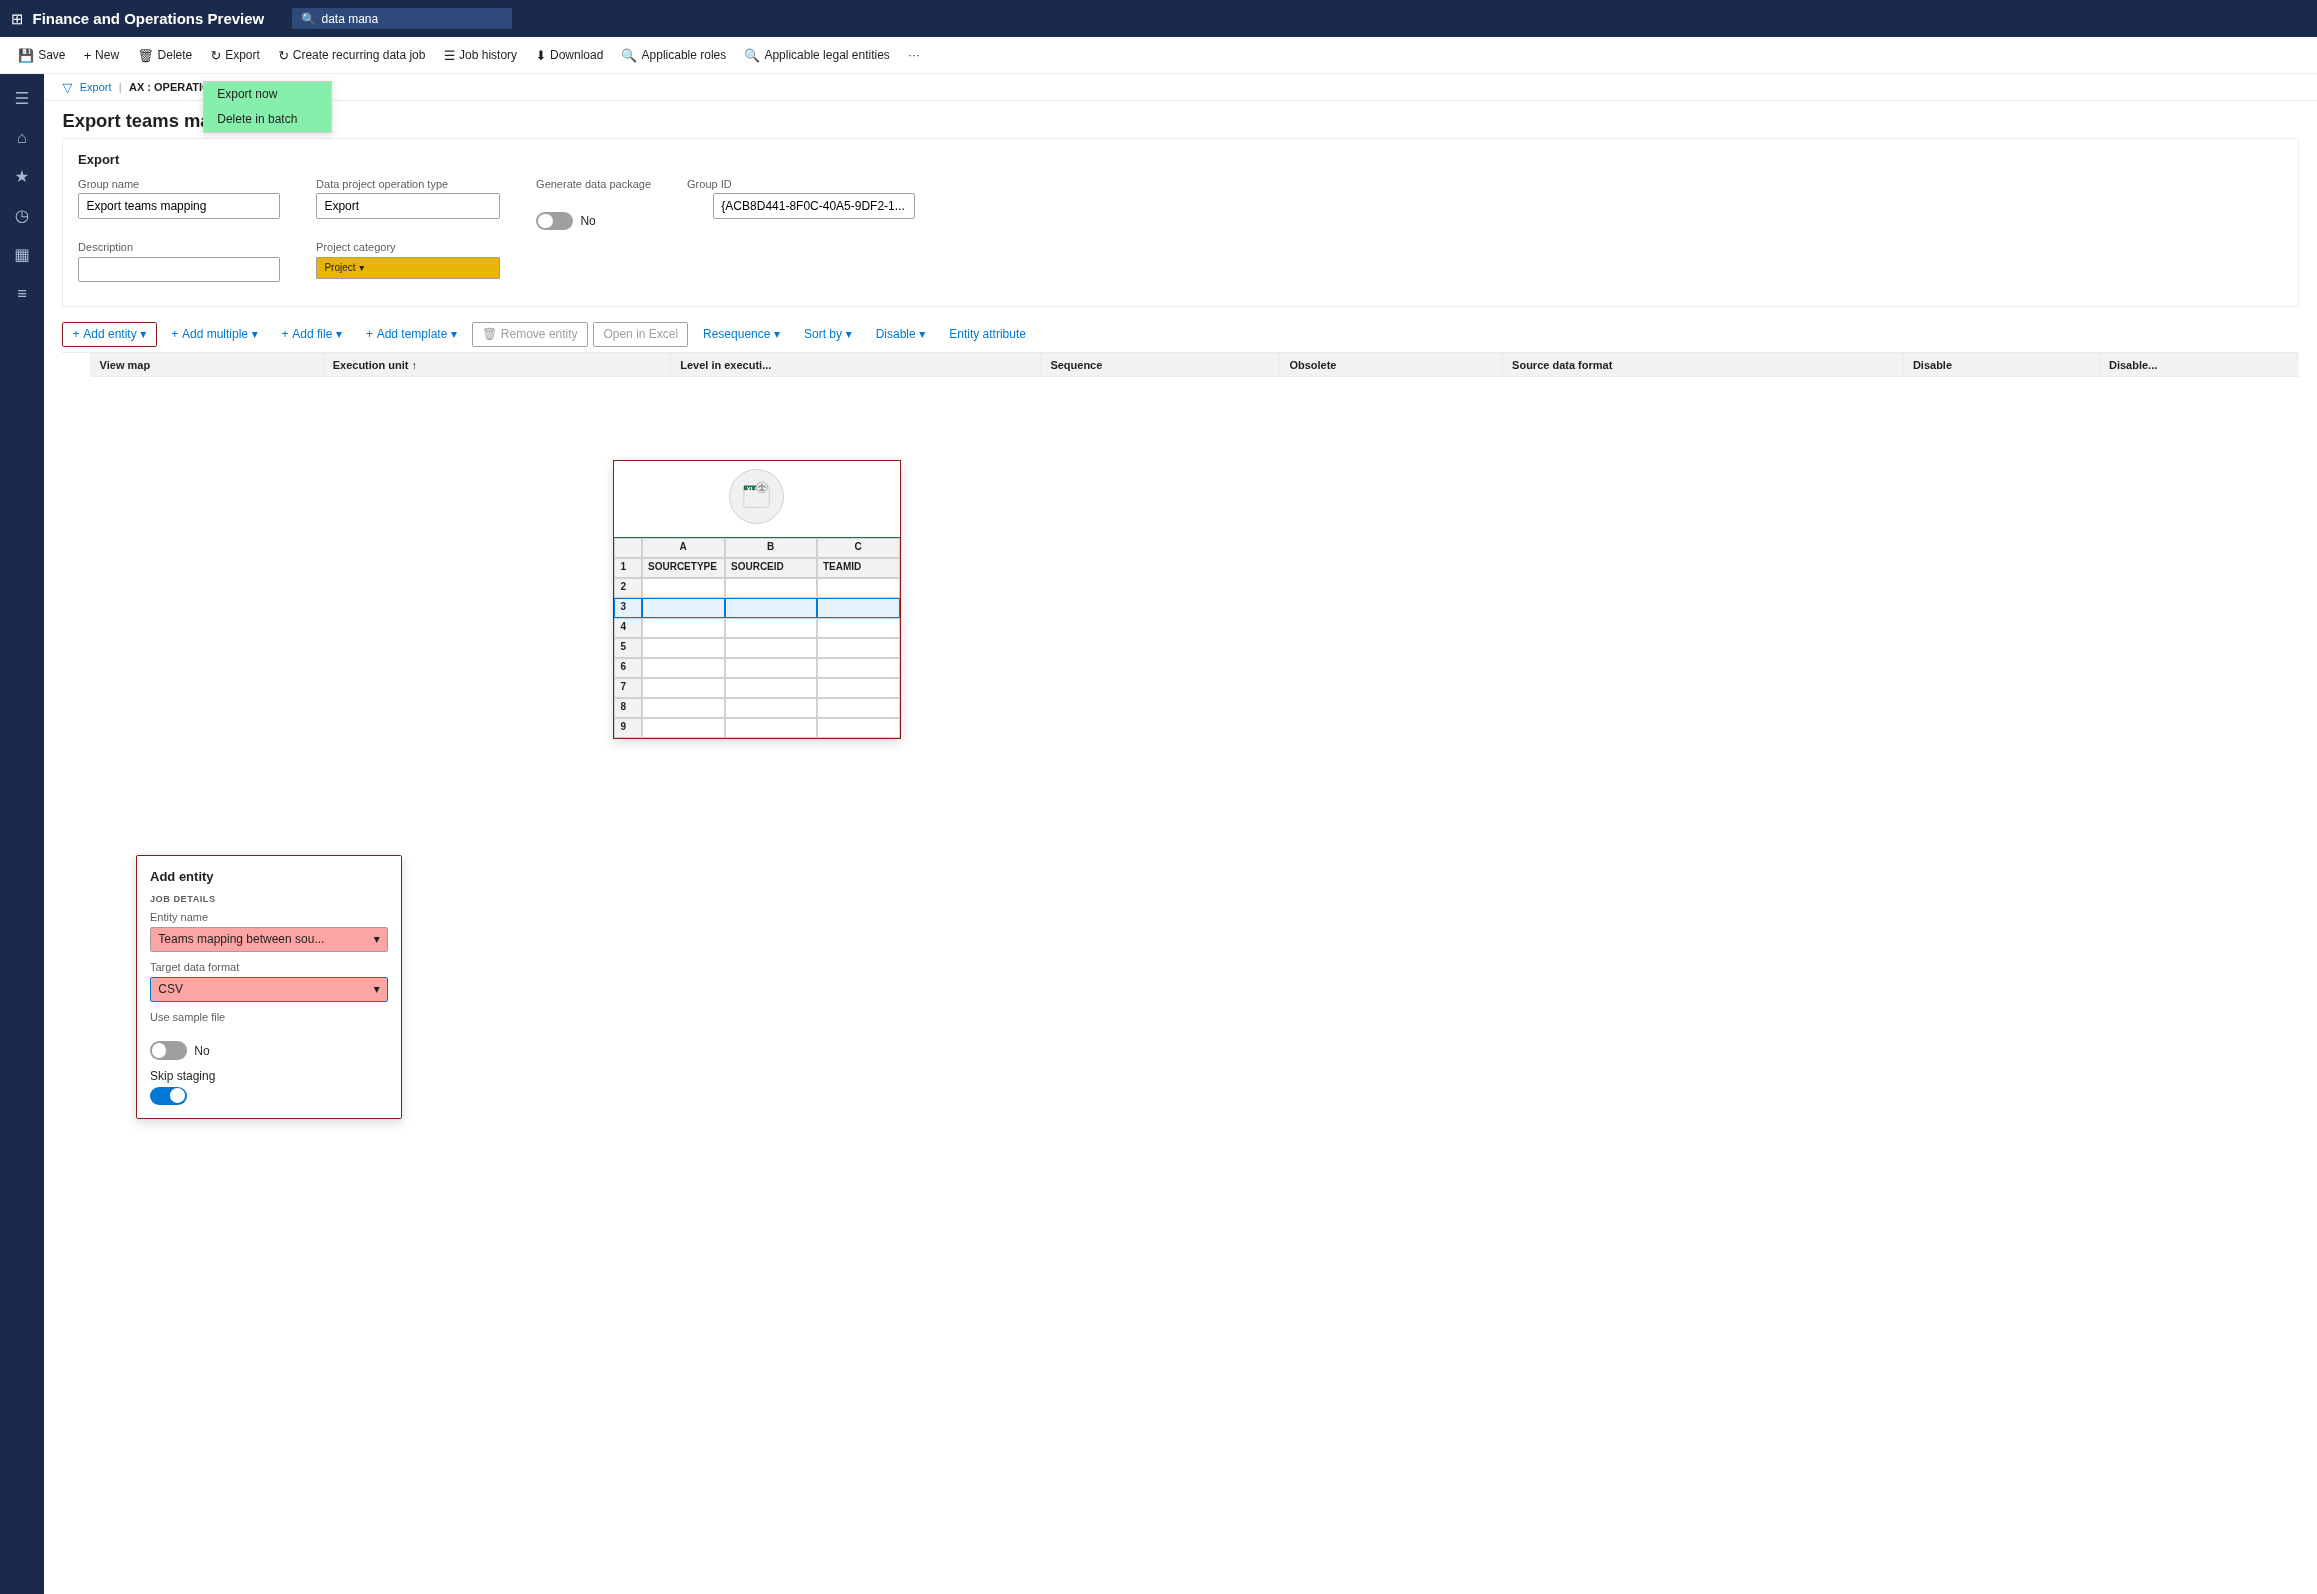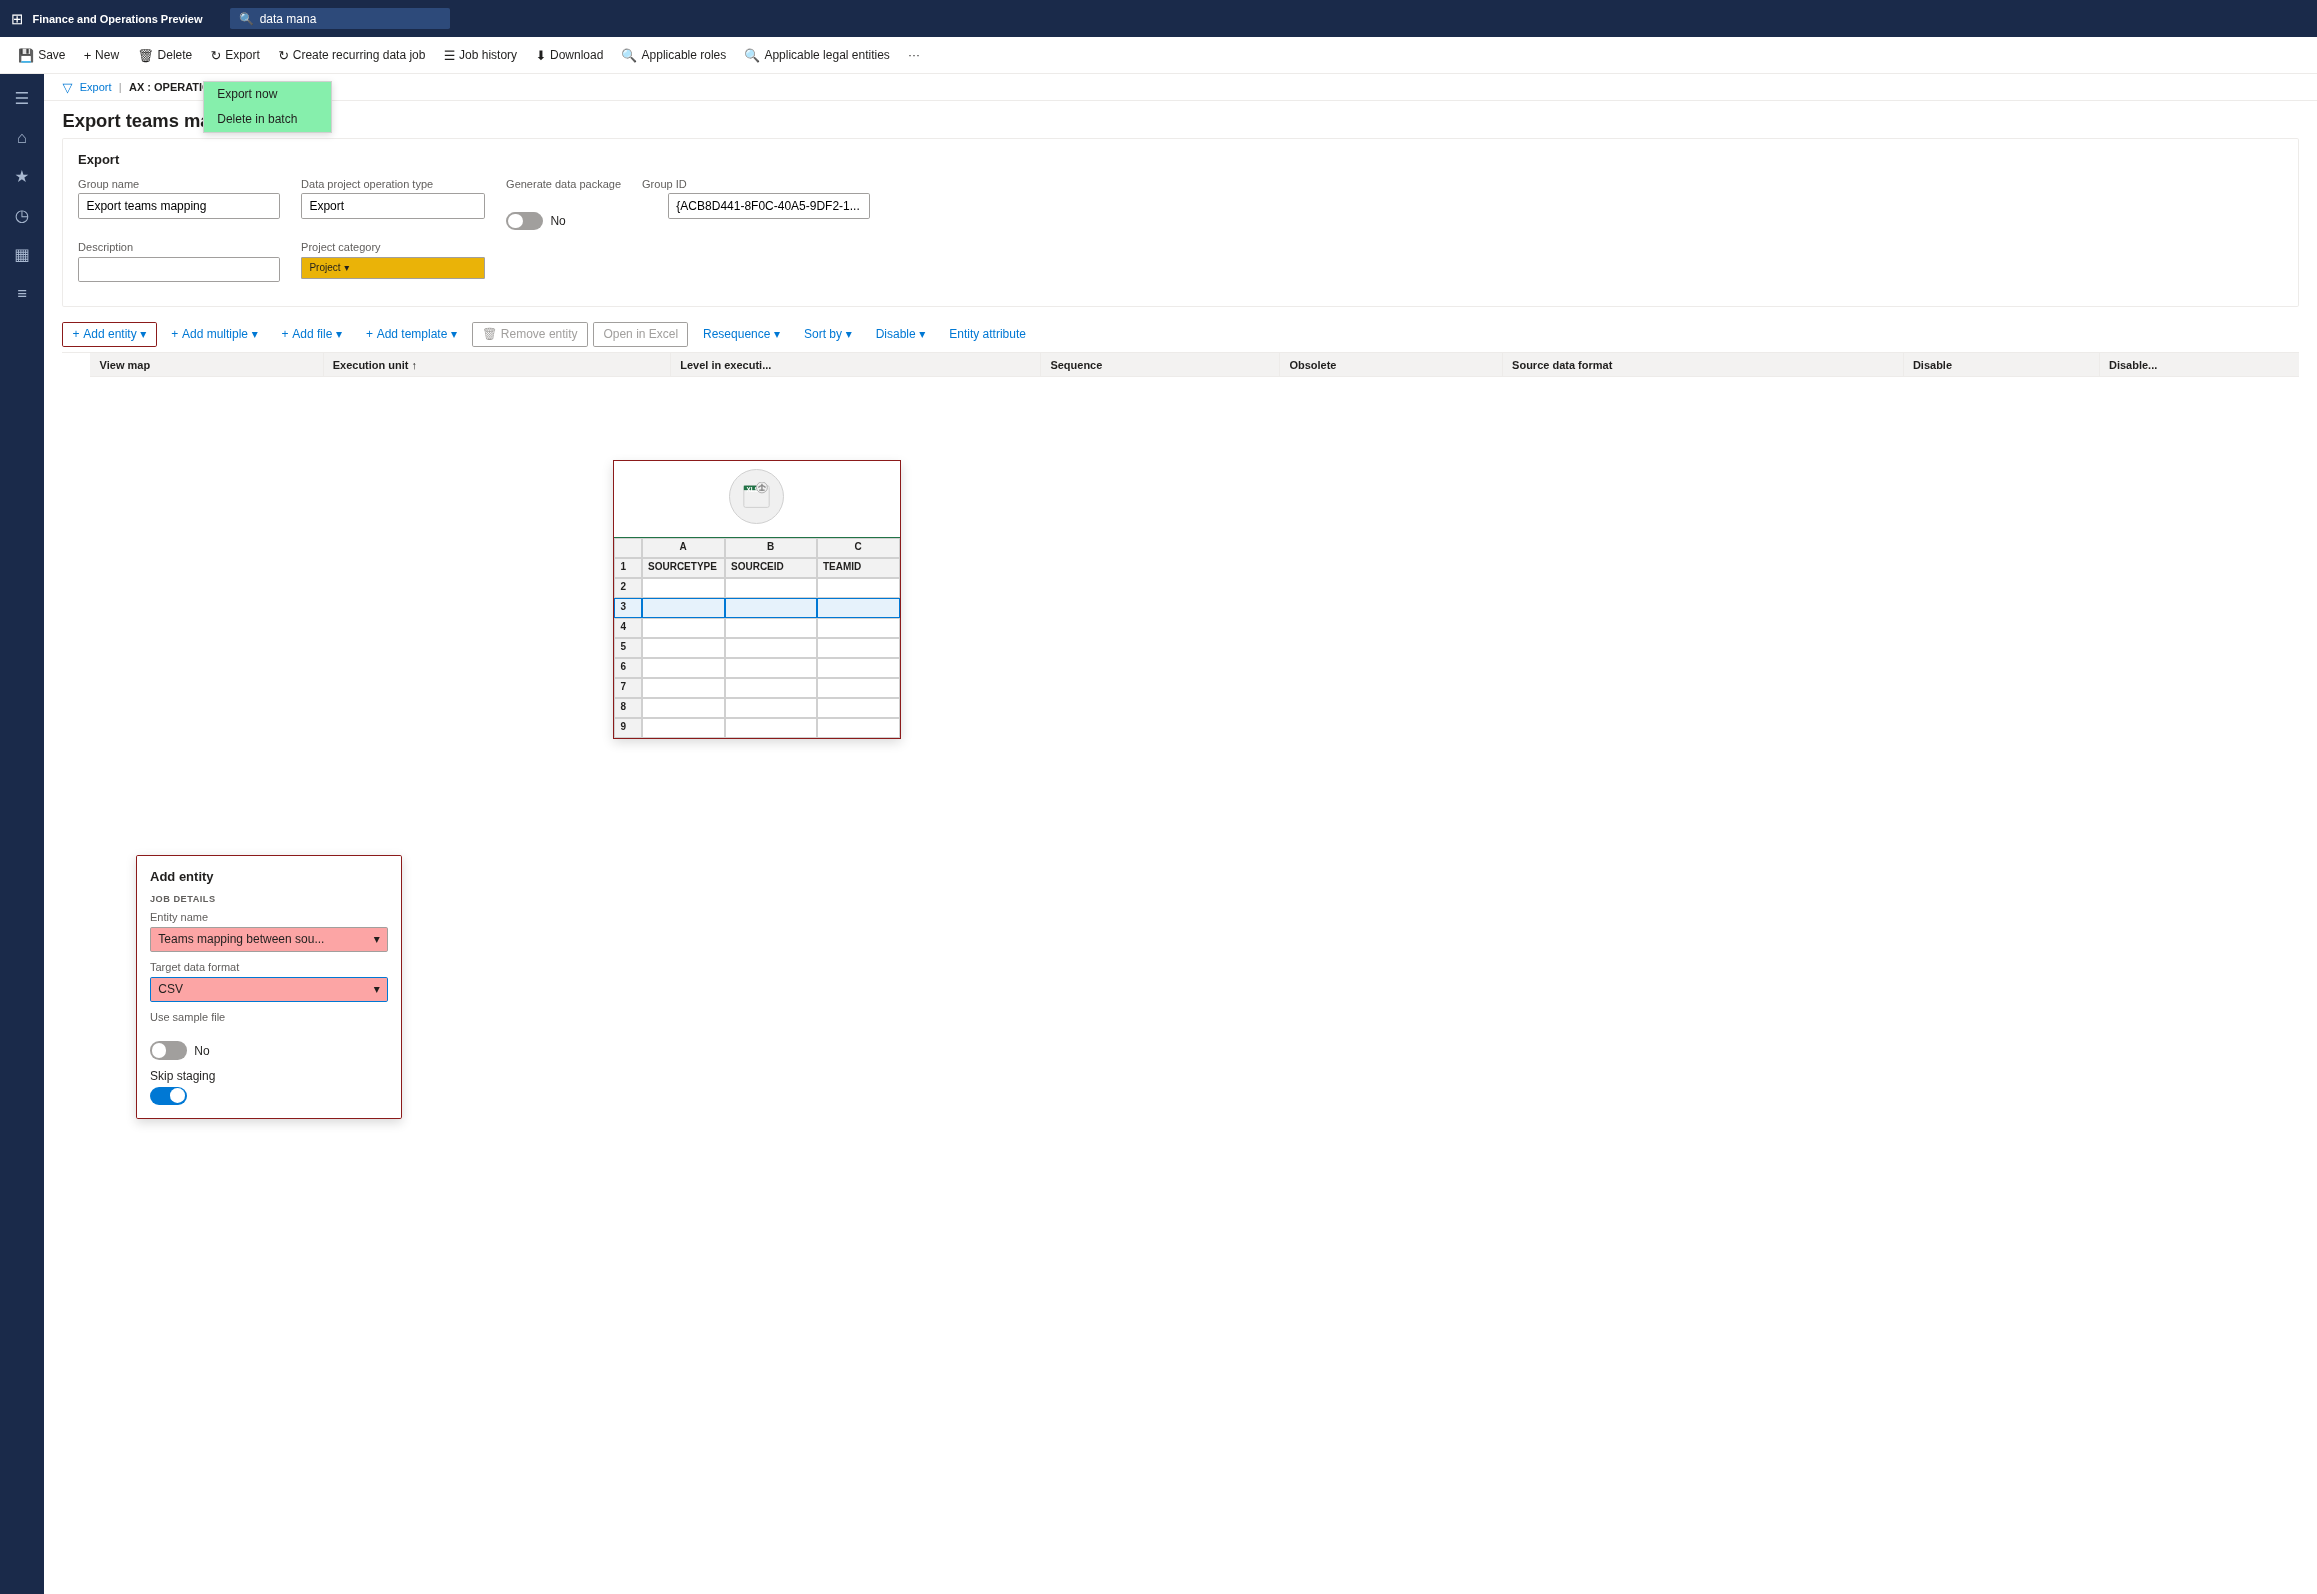--- a/index.html
+++ b/index.html
@@ -14,21 +14,21 @@
       padding: 0 11px;
       gap: 9.2px;
     }
     .top-nav .app-grid {
       color: white;
       font-size: 14.7px;
       cursor: pointer;
     }
     .top-nav .app-title {
       color: white;
-      font-size: 11px;
+      font-size: 15px;
       font-weight: 600;
       flex: 0 0 auto;
     }
     .top-nav .search-bar {
       background: #2d4a7a;
       border: none;
       border-radius: 1.8px;
       color: white;
       padding: 3.7px 9.2px;
       width: 220px;
@@ -161,21 +161,21 @@
       border-radius: 1.8px;
       padding: 13px 14.7px;
     }
     .form-section .section-title {
       font-size: 13px;
       font-weight: 600;
       margin-bottom: 11px;
     }
     .form-row {
       display: flex;
-      gap: 21px;
+      gap: 36px;
       margin-bottom: 11px;
       align-items: flex-start;
     }
     .form-field {
       display: flex;
       flex-direction: column;
       gap: 3.7px;
     }
     .form-field label {
       font-size: 11px;

